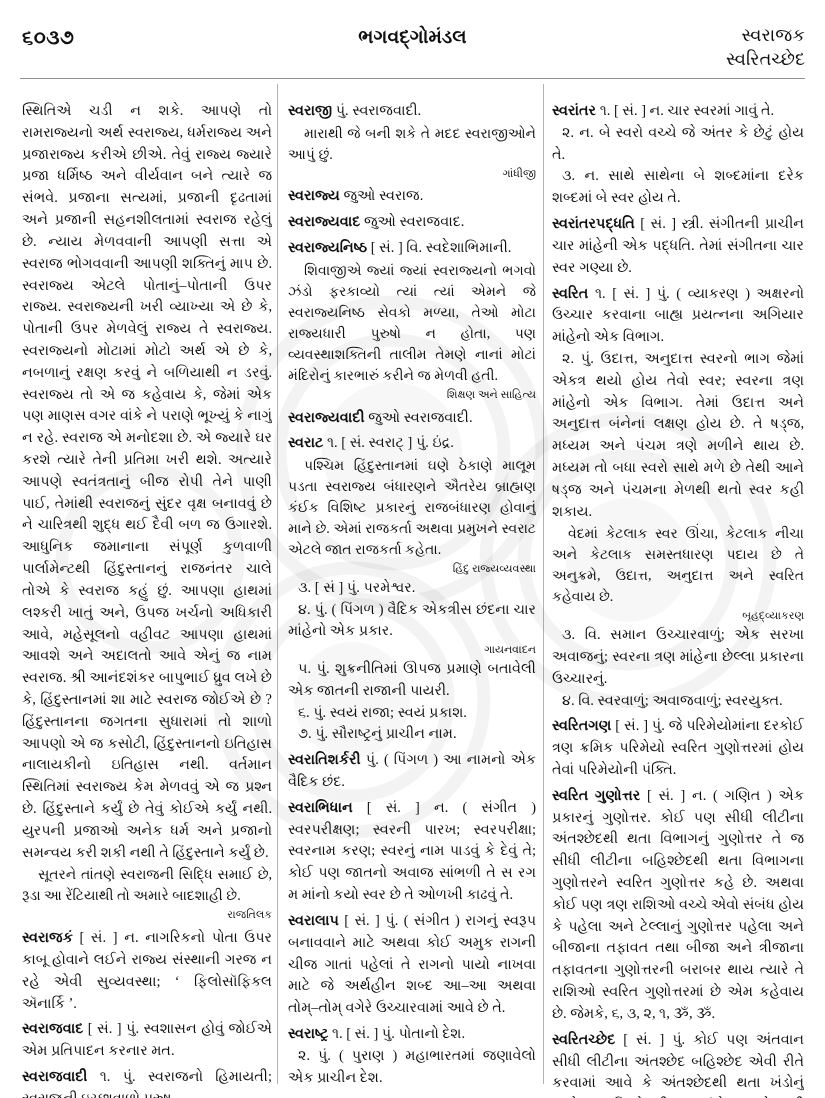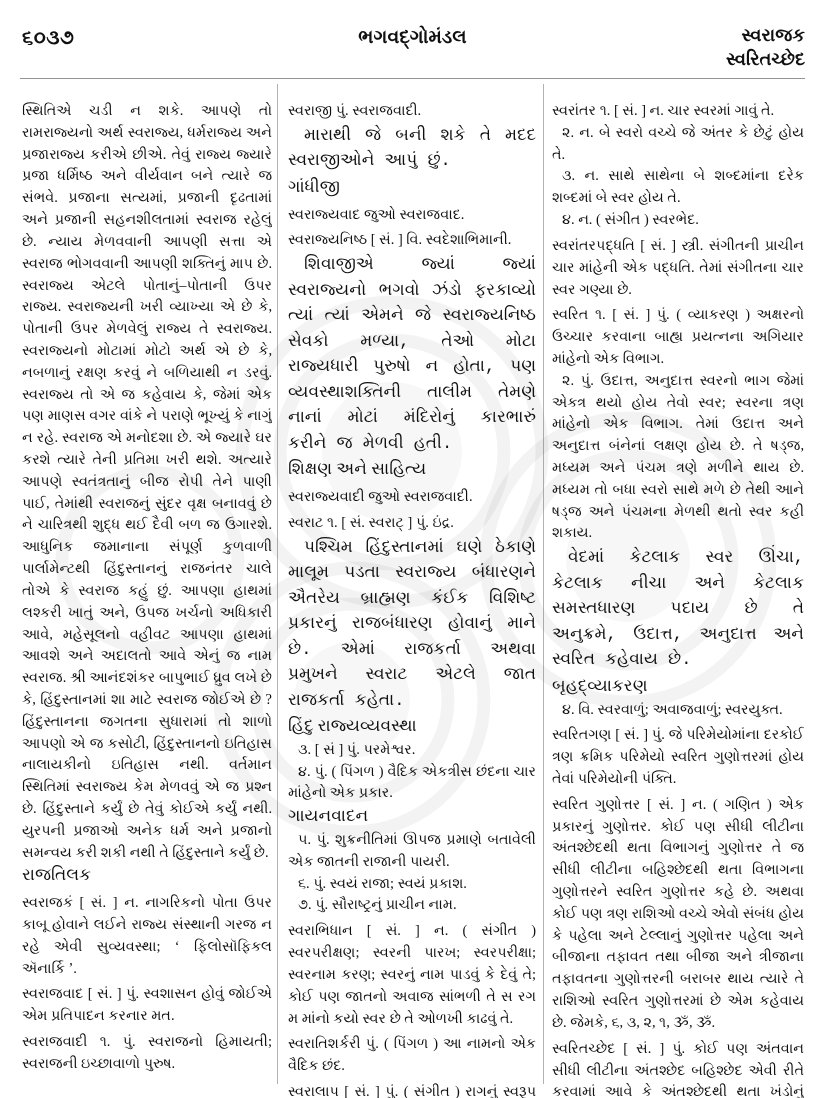--- a/index.html
+++ b/index.html
@@ -26,21 +26,21 @@
   #folio{
     position:absolute;left:22px;top:0;font-size:20px;font-weight:bold;
     letter-spacing:.5px;
   }
   #booktitle{
     position:absolute;left:0;top:0;width:825px;text-align:center;
     font-size:19px;font-weight:bold;
   }
   #headwords{
     position:absolute;right:20px;top:-2px;text-align:right;
-    font-size:18px;font-weight:bold;line-height:1.32;
+    font-size:18px;font-weight:normal;line-height:1.32;
   }
   #headwords span{display:block;}
   
   #toprule{
     position:absolute;left:20px;top:78px;width:785px;height:1px;
     background:#3a3a3a;opacity:.55;
   }
   
   .col{
     position:absolute;top:100px;height:1004px;overflow:hidden;
@@ -51,28 +51,28 @@
   #col3{left:552px;width:252px;}
   
   .vrule{
     position:absolute;top:84px;width:1px;height:1000px;
     background:#555;opacity:.45;z-index:3;
   }
   #vr1{left:277px;}
   #vr2{left:543px;}
   
   .entry{margin:0 0 4px 0;}
-  .hw{font-weight:normal;}
+  .hw{font-weight:bold;}
   .sense{display:block;text-indent:10px;}
   .quote{
-    display:block;font-size:17px;line-height:1.5;
-    text-indent:16px;margin:1px 0 1px 0;text-align:justify;font-family:Liberation Mono, monospace;
+    display:block;font-size:14px;line-height:1.5;
+    text-indent:16px;margin:1px 0 1px 0;text-align:justify;
   }
   .cite{
-    display:block;font-size:17px;margin-top:-1px;
+    display:block;font-size:11px;text-align:right;margin-top:-1px;
   }
   
   .cont{display:block;text-indent:0;}
 </style>
 </head>
 <body>
 
 <svg id="watermark" viewBox="0 0 825 1098" xmlns="http://www.w3.org/2000/svg" aria-hidden="true">
   <g fill="none" stroke="#000000" stroke-opacity="0.055" stroke-width="13">
     <circle cx="392" cy="452" r="112"></circle>
@@ -102,20 +102,21 @@
   </div>
   <div id="toprule"></div>
 
   <div class="vrule" id="vr1"></div>
   <div class="vrule" id="vr2"></div>
 
   <div class="col" id="col1">
 
     <div class="entry">
       <span class="cont">સ્થિતિએ ચડી ન શકે. આપણે તો રામરાજ્યનો અર્થ સ્વરાજ્ય, ધર્મરાજ્ય અને પ્રજારાજ્ય કરીએ છીએ. તેવું રાજ્ય જ્યારે પ્રજા ધર્મિષ્ઠ અને વીર્યવાન બને ત્યારે જ સંભવે. પ્રજાના સત્યમાં, પ્રજાની દૃઢતામાં અને પ્રજાની સહનશીલતામાં સ્વરાજ રહેલું છે. ન્યાય મેળવવાની આપણી સત્તા એ સ્વરાજ ભોગવવાની આપણી શક્તિનું માપ છે. સ્વરાજ્ય એટલે પોતાનું–પોતાની ઉપર રાજ્ય. સ્વરાજ્યની ખરી વ્યાખ્યા એ છે કે, પોતાની ઉપર મેળવેલું રાજ્ય તે સ્વરાજ્ય. સ્વરાજ્યનો મોટામાં મોટો અર્થ એ છે કે, નબળાનું રક્ષણ કરવું ને બળિયાથી ન ડરવું. સ્વરાજ્ય તો એ જ કહેવાય કે, જેમાં એક પણ માણસ વગર વાંકે ને પરાણે ભૂખ્યું કે નાગું ન રહે. સ્વરાજ એ મનોદશા છે. એ જ્યારે ઘર કરશે ત્યારે તેની પ્રતિમા ખરી થશે. અત્યારે આપણે સ્વતંત્રતાનું બીજ રોપી તેને પાણી પાઈ, તેમાંથી સ્વરાજનું સુંદર વૃક્ષ બનાવવું છે ને ચારિત્રથી શુદ્ધ થઈ દૈવી બળ જ ઉગારશે. આધુનિક જમાનાના સંપૂર્ણ કુળવાળી પાર્લામેન્ટથી હિંદુસ્તાનનું રાજનંતર ચાલે તોએ કે સ્વરાજ કહું છું. આપણા હાથમાં લશ્કરી ખાતું અને, ઉપજ ખર્ચનો અધિકારી આવે, મહેસૂલનો વહીવટ આપણા હાથમાં આવશે અને અદાલતો આવે એનું જ નામ સ્વરાજ. શ્રી આનંદશંકર બાપુભાઈ ધ્રુવ લખે છે કે, હિંદુસ્તાનમાં શા માટે સ્વરાજ જોઈએ છે ? હિંદુસ્તાનના જગતના સુધારામાં તો શાળો આપણો એ જ કસોટી, હિંદુસ્તાનનો ઇતિહાસ નાલાયકીનો ઇતિહાસ નથી. વર્તમાન સ્થિતિમાં સ્વરાજ્ય કેમ મેળવવું એ જ પ્રશ્ન છે. હિંદુસ્તાને કર્યું છે તેવું કોઈએ કર્યું નથી. યુરપની પ્રજાઓ અનેક ધર્મ અને પ્રજાનો સમન્વય કરી શકી નથી તે હિંદુસ્તાને કર્યું છે.</span>
+      <span class="quote">સૂતરને તાંતણે સ્વરાજની સિદ્ધિ સમાઈ છે, રૂડા આ રેંટિયાથી તો અમારે બાદશાહી છે.</span>
       <span class="cite">રાજતિલક</span>
     </div>
 
     <div class="entry">
       <span class="hw">સ્વરાજકં</span>
       <span>[ સં. ]</span>
       <span>ન.</span>
       <span>નાગરિકનો પોતા ઉપર કાબૂ હોવાને લઈને રાજ્ય સંસ્થાની ગરજ ન રહે એવી સુવ્યવસ્થા; ‘ ફિલોસૉફિકલ ઍનાર્કિ ’.</span>
     </div>
 
@@ -142,20 +143,24 @@
   <div class="col" id="col2">
 
     <div class="entry">
       <span class="hw">સ્વરાજી</span>
       <span>પું.</span>
       <span>સ્વરાજવાદી.</span>
       <span class="quote">મારાથી જે બની શકે તે મદદ સ્વરાજીઓને આપું છું.</span>
       <span class="cite">ગાંધીજી</span>
     </div>
 
+    <div class="entry">
+      <span class="hw">સ્વરાજ્ય</span>
+      <span>જુઓ સ્વરાજ.</span>
+    </div>
 
     <div class="entry">
       <span class="hw">સ્વરાજ્યવાદ</span>
       <span>જુઓ સ્વરાજવાદ.</span>
     </div>
 
     <div class="entry">
       <span class="hw">સ્વરાજ્યનિષ્ઠ</span>
       <span>[ સં. ]</span>
       <span>વિ.</span>
@@ -203,30 +208,30 @@
         <span>સ્વયં રાજા; સ્વયં પ્રકાશ.</span>
       </span>
       <span class="sense">
         <span>૭.</span>
         <span>પું.</span>
         <span>સૌરાષ્ટ્રનું પ્રાચીન નામ.</span>
       </span>
     </div>
 
     <div class="entry">
+      <span class="hw">સ્વરાતિશર્કરી</span>
+      <span>પું.</span>
+      <span>( પિંગળ ) આ નામનો એક વૈદિક છંદ.</span>
+    </div>
+
+    <div class="entry">
       <span class="hw">સ્વરાભિધાન</span>
       <span>[ સં. ]</span>
       <span>ન.</span>
       <span>( સંગીત ) સ્વરપરીક્ષણ; સ્વરની પારખ; સ્વરપરીક્ષા; સ્વરનામ કરણ; સ્વરનું નામ પાડવું કે દેવું તે; કોઈ પણ જાતનો અવાજ સાંભળી તે સ રગ મ માંનો કયો સ્વર છે તે ઓળખી કાઢવું તે.</span>
-    </div>
-
-    <div class="entry">
-      <span class="hw">સ્વરાતિશર્કરી</span>
-      <span>પું.</span>
-      <span>( પિંગળ ) આ નામનો એક વૈદિક છંદ.</span>
     </div>
 
     <div class="entry">
       <span class="hw">સ્વરાલાપ</span>
       <span>[ સં. ]</span>
       <span>પું.</span>
       <span>( સંગીત ) રાગનું સ્વરૂપ બનાવવાને માટે અથવા કોઈ અમુક રાગની ચીજ ગાતાં પહેલાં તે રાગનો પાયો નાખવા માટે જે અર્થહીન શબ્દ આ–આ અથવા તોમ્‌–તોમ્‌ વગેરે ઉચ્ચારવામાં આવે છે તે.</span>
     </div>
 
     <div class="entry">
@@ -255,25 +260,20 @@
       <span class="sense">
         <span>૨.</span>
         <span>ન.</span>
         <span>બે સ્વરો વચ્ચે જે અંતર કે છેટું હોય તે.</span>
       </span>
       <span class="sense">
         <span>૩.</span>
         <span>ન.</span>
         <span>સાથે સાથેના બે શબ્દમાંના દરેક શબ્દમાં બે સ્વર હોય તે.</span>
       </span>
-      <span class="sense">
-        <span>૪.</span>
-        <span>ન.</span>
-        <span>( સંગીત ) સ્વરભેદ.</span>
-      </span>
     </div>
 
     <div class="entry">
       <span class="hw">સ્વરાંતરપદ્ધતિ</span>
       <span>[ સં. ]</span>
       <span>સ્ત્રી.</span>
       <span>સંગીતની પ્રાચીન ચાર માંહેની એક પદ્ધતિ. તેમાં સંગીતના ચાર સ્વર ગણ્યા છે.</span>
     </div>
 
     <div class="entry">
@@ -282,20 +282,25 @@
       <span>[ સં. ]</span>
       <span>પું.</span>
       <span>( વ્યાકરણ ) અક્ષરનો ઉચ્ચાર કરવાના બાહ્ય પ્રયત્નના અગિયાર માંહેનો એક વિભાગ.</span>
       <span class="sense">
         <span>૨.</span>
         <span>પું.</span>
         <span>ઉદાત્ત, અનુદાત્ત સ્વરનો ભાગ જેમાં એકત્ર થયો હોય તેવો સ્વર; સ્વરના ત્રણ માંહેનો એક વિભાગ. તેમાં ઉદાત્ત અને અનુદાત્ત બંનેનાં લક્ષણ હોય છે. તે ષડ્જ, મધ્યમ અને પંચમ ત્રણે મળીને થાય છે. મધ્યમ તો બધા સ્વરો સાથે મળે છે તેથી આને ષડ્જ અને પંચમના મેળથી થતો સ્વર કહી શકાય.</span>
       </span>
       <span class="quote">વેદમાં કેટલાક સ્વર ઊંચા, કેટલાક નીચા અને કેટલાક સમસ્તધારણ પદાય છે તે અનુક્રમે, ઉદાત્ત, અનુદાત્ત અને સ્વરિત કહેવાય છે.</span>
       <span class="cite">બૃહદ્‍વ્યાકરણ</span>
+      <span class="sense">
+        <span>૩.</span>
+        <span>વિ.</span>
+        <span>સમાન ઉચ્ચારવાળું; એક સરખા અવાજનું; સ્વરના ત્રણ માંહેના છેલ્લા પ્રકારના ઉચ્ચારનું.</span>
+      </span>
       <span class="sense">
         <span>૪.</span>
         <span>વિ.</span>
         <span>સ્વરવાળું; અવાજવાળું; સ્વરયુક્ત.</span>
       </span>
     </div>
 
     <div class="entry">
       <span class="hw">સ્વરિતગણ</span>
       <span>[ સં. ]</span>

